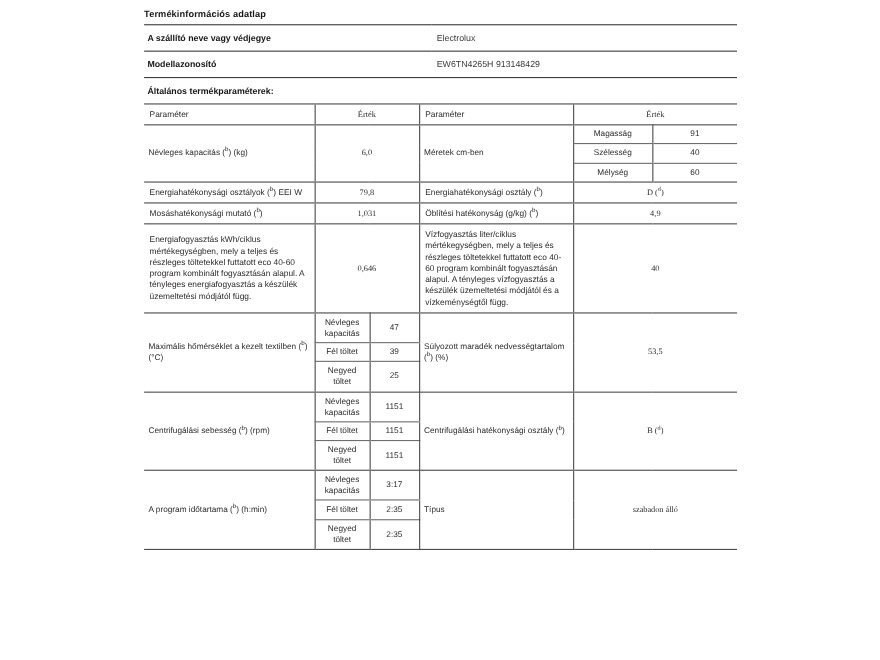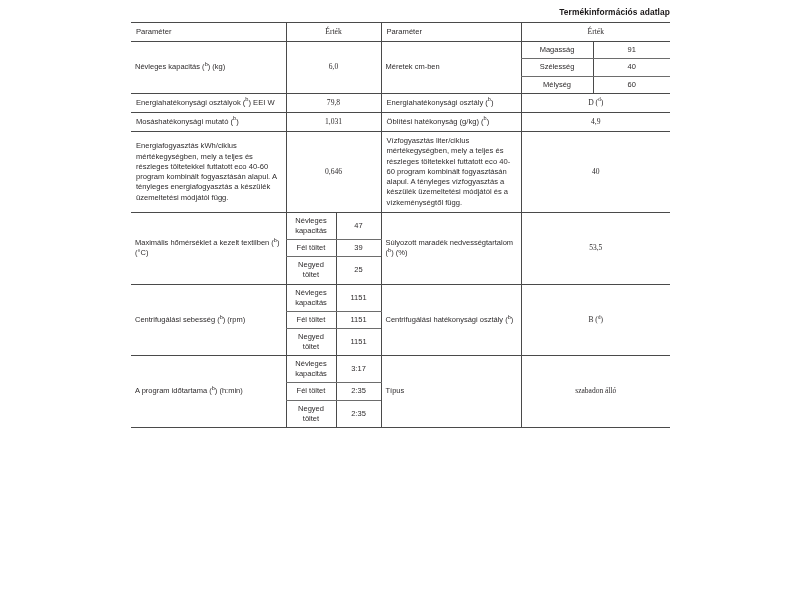--- a/index.html
+++ b/index.html
@@ -22,21 +22,21 @@
   }
   .sheet {
     position: absolute;
     left: 131px;
     top: 0px;
     width: 539px;
   }
 
   
   .doc-title {
-    text-align: right;
+    text-align: left;
     font-size: 8.4px;
     font-weight: bold;
     letter-spacing: 0.1px;
     padding: 7px 0 5px 0;
     color: #1a1718;
   }
 
   
   .hdr-table {
     width: 100%;
@@ -103,23 +103,32 @@
 </head>
 <body>
 
 <div class="page">
   <div class="sheet">
 
     <div class="doc-title">Termékinformációs adatlap</div>
 
     <table class="hdr-table">
       <tbody>
+          <tr>
+        <td class="hdr-label">A szállító neve vagy védjegye</td>
+        <td class="hdr-value">Electrolux</td>
+      </tr>
+      <tr>
+        <td class="hdr-label">Modellazonosító</td>
+        <td class="hdr-value">EW6TN4265H 913148429</td>
+      </tr>
     </tbody>
       </table>
 
+    <div class="section-title">Általános termékparaméterek:</div>
 
     <table class="param-table">
       <colgroup>
         <col style="width:155px">
         <col style="width:50px">
         <col style="width:45px">
         <col style="width:140px">
         <col style="width:72px">
         <col style="width:77px">
       </colgroup>

